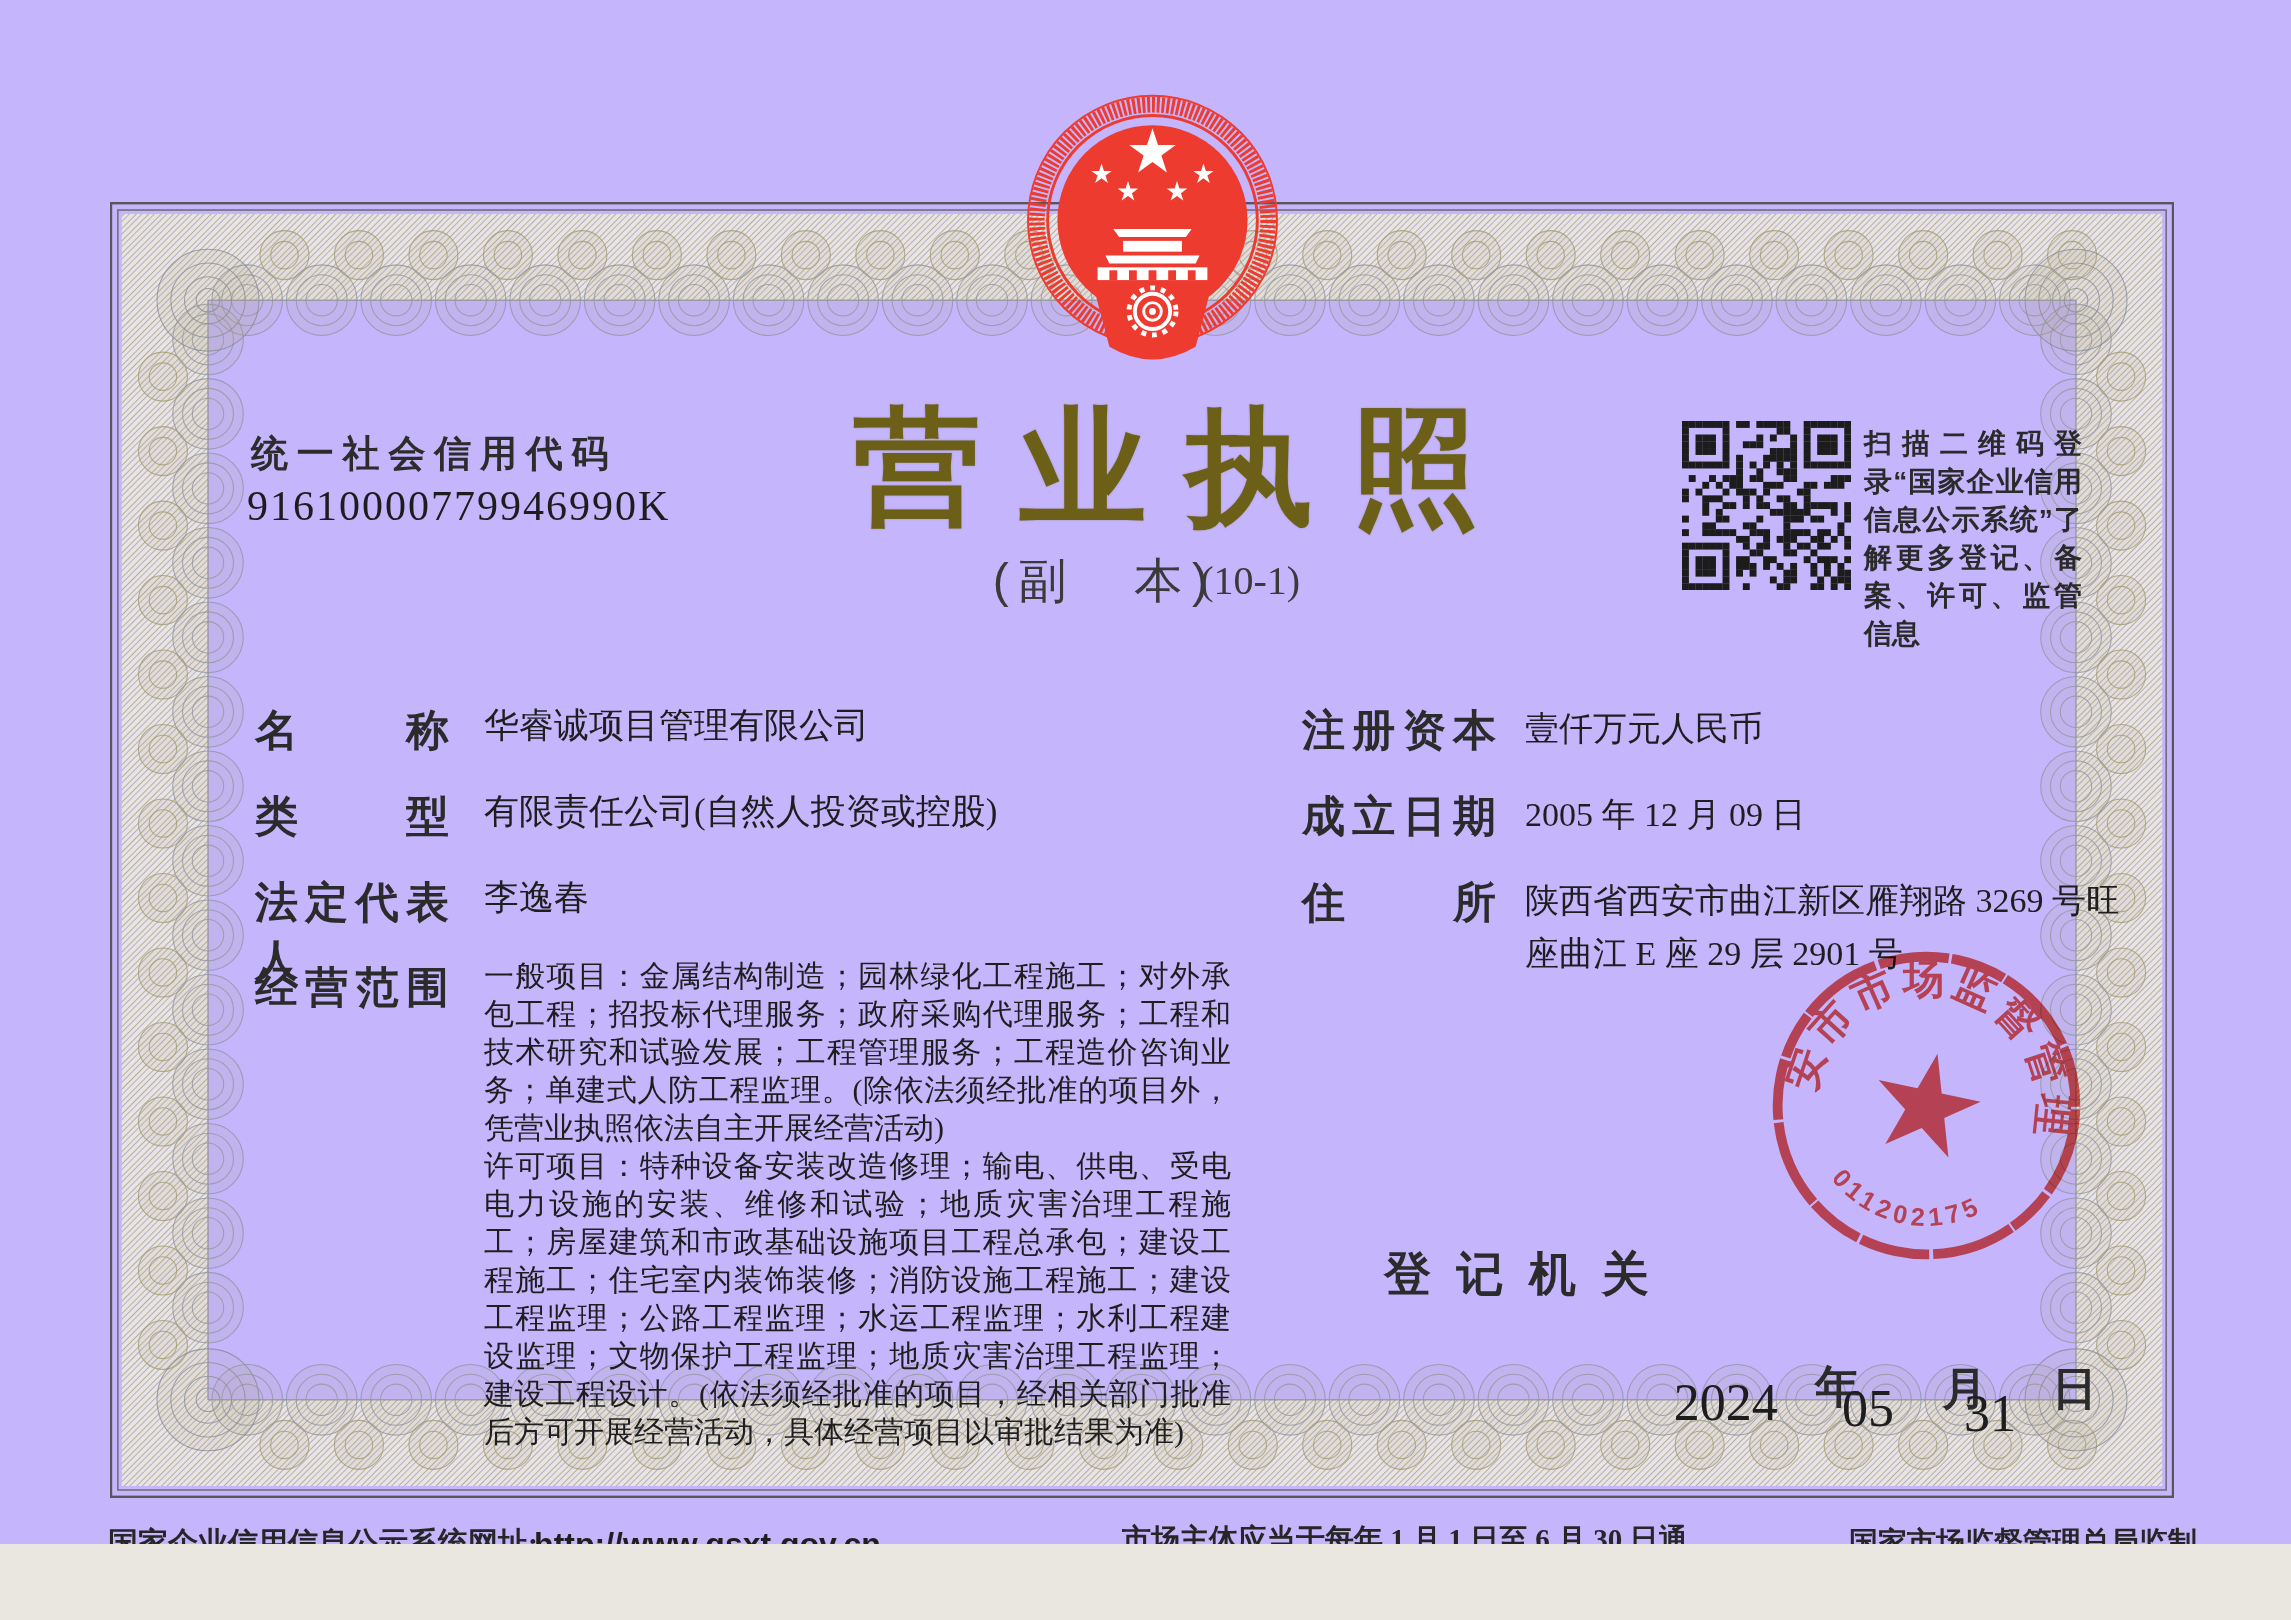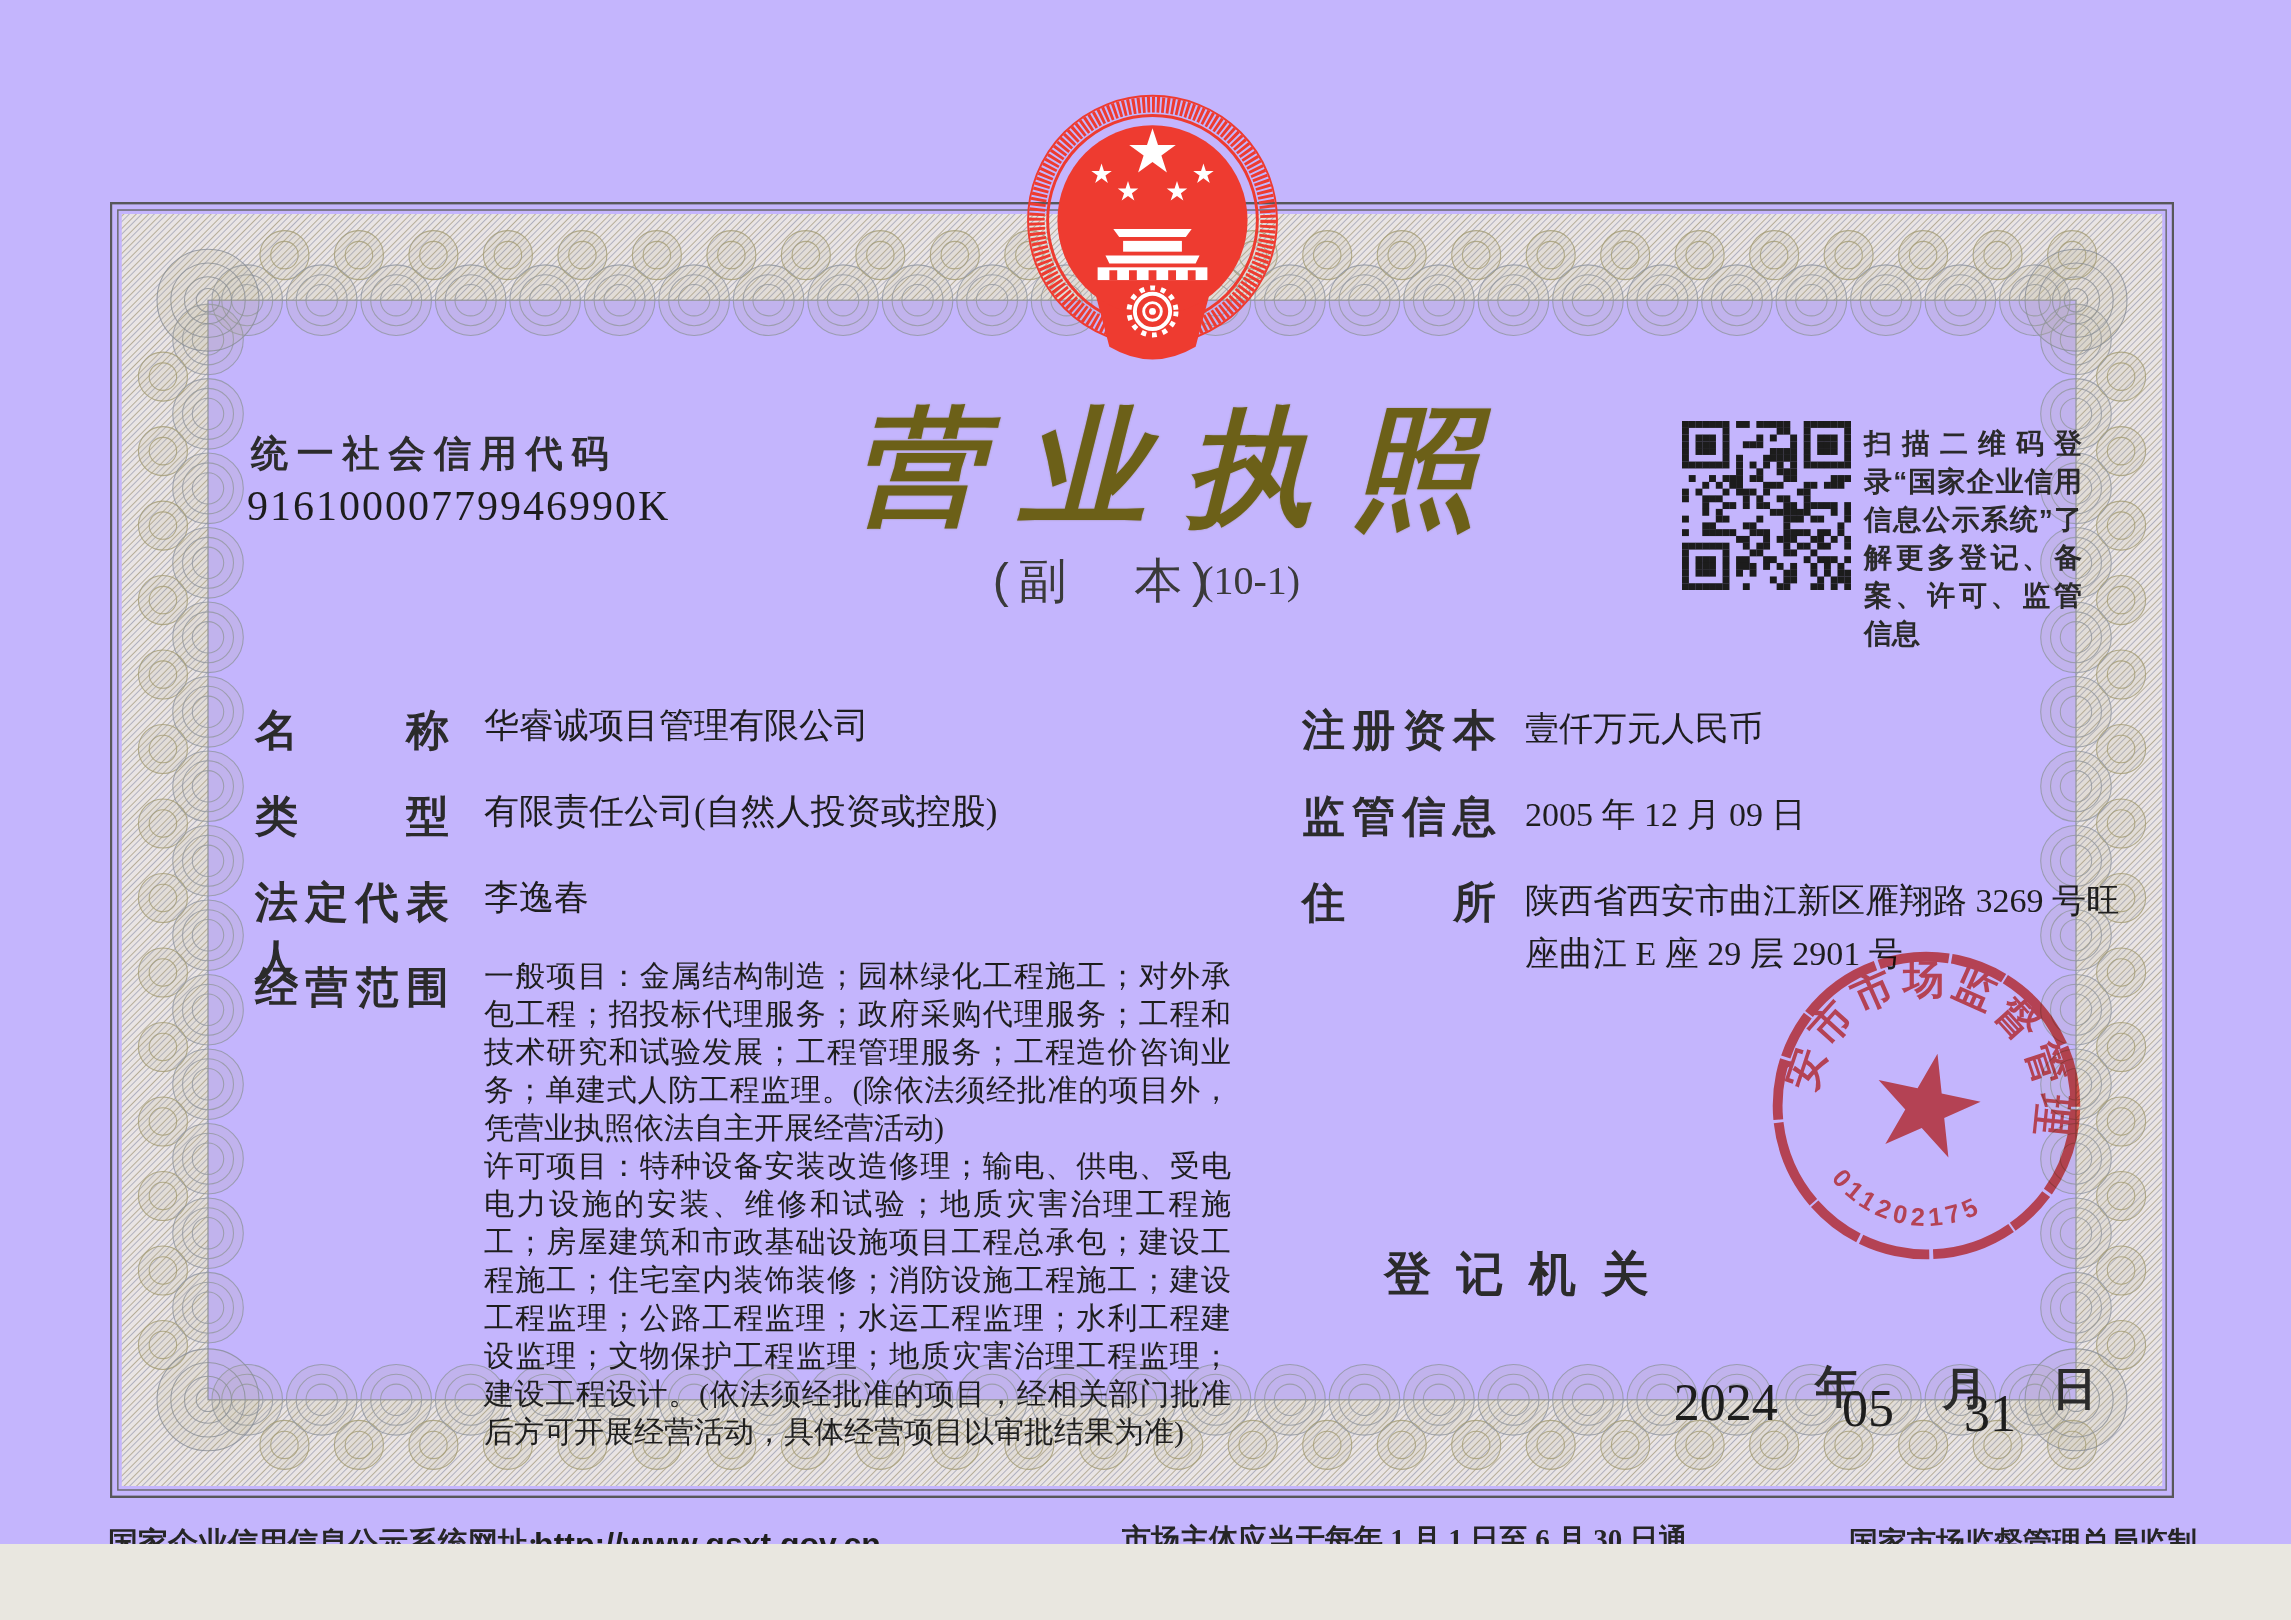--- a/index.html
+++ b/index.html
@@ -4,21 +4,21 @@
 <style>
   html,body{margin:0;padding:0;background:#e9e7e0;}
   .page{position:relative;width:2292px;height:1544px;background:#c4b5fd;overflow:hidden;
         font-family:"Liberation Sans",sans-serif;color:#222;}
   .abs{position:absolute;}
   svg{display:block;}
   
   .code-label{left:251px;top:429px;font-size:37px;font-weight:700;letter-spacing:8.8px;color:#2c2c2c;}
   .code-value{left:247px;top:482px;font-family:"Liberation Serif",serif;font-size:42px;letter-spacing:2px;color:#1d1d1d;}
   .title-box{left:774px;top:384px;width:745px;text-align:center;font-size:127px;font-weight:900;
-             letter-spacing:39px;padding-left:39px;color:#6c6018;text-shadow:0 0 2px #6c601866;font-style:italic;}
+             letter-spacing:39px;padding-left:39px;color:#6c6018;text-shadow:0 0 2px #6c601866;}
   .subtitle-box{left:774px;top:549px;width:745px;display:flex;justify-content:center;align-items:flex-start;}
   .subtitle{font-size:48px;font-weight:500;letter-spacing:9.8px;color:#3a3a3a;}
   .copy-no{font-family:"Liberation Serif",serif;font-size:40px;color:#3a3a3a;margin-left:-17.6px;position:relative;top:7.8px;}
   
   .qr-caption{left:1864px;top:425px;width:218px;font-size:28px;line-height:38px;font-weight:700;
               text-align:justify;color:#2a2a2a;}
   
   .flabel{display:inline-block;width:194px;text-align:justify;text-align-last:justify;
           font-size:43px;font-weight:700;color:#2b2b2b;}
   .fvalue{font-family:"Liberation Serif",serif;font-size:35px;color:#1e1e1e;}
@@ -987,21 +987,21 @@
   <div class="abs lval row3 fvalue">李逸春</div>
 
   <div class="abs scope-label"><span class="flabel">经营范围</span></div>
   <div class="abs scope-text">
     <p>一般项目：金属结构制造；园林绿化工程施工；对外承包工程；招投标代理服务；政府采购代理服务；工程和技术研究和试验发展；工程管理服务；工程造价咨询业务；单建式人防工程监理。(除依法须经批准的项目外，凭营业执照依法自主开展经营活动)</p>
     <p>许可项目：特种设备安装改造修理；输电、供电、受电电力设施的安装、维修和试验；地质灾害治理工程施工；房屋建筑和市政基础设施项目工程总承包；建设工程施工；住宅室内装饰装修；消防设施工程施工；建设工程监理；公路工程监理；水运工程监理；水利工程建设监理；文物保护工程监理；地质灾害治理工程监理；建设工程设计。(依法须经批准的项目，经相关部门批准后方可开展经营活动，具体经营项目以审批结果为准)</p>
   </div>
 
   <div class="abs rrow row1"><span class="flabel">注册资本</span></div>
   <div class="abs rval row1 fvalue">壹仟万元人民币</div>
-  <div class="abs rrow row2"><span class="flabel">监管信息</span></div>
+  <div class="abs rrow row2"><span class="flabel">成立日期</span></div>
   <div class="abs rval row2 fvalue">2005 年 12 月 09 日</div>
   <div class="abs rrow row3"><span class="flabel">住所</span></div>
   <div class="abs rval row3 fvalue">陕西省西安市曲江新区雁翔路 3269 号旺座曲江 E 座 29 层 2901 号</div>
 
   <div class="abs registrar">登记机关</div>
 
   <svg class="abs" style="left:1760px;top:939px;mix-blend-mode:multiply;" width="333" height="333" viewBox="0 0 340 340">
     <defs>
       <path id="sealTopArc" d="M 58.9 199.8 A 115 115 0 1 1 281.1 199.8" fill="none"></path>
       <path id="sealBotArc" d="M 96 268 A 122 122 0 0 0 244 268" fill="none"></path>

